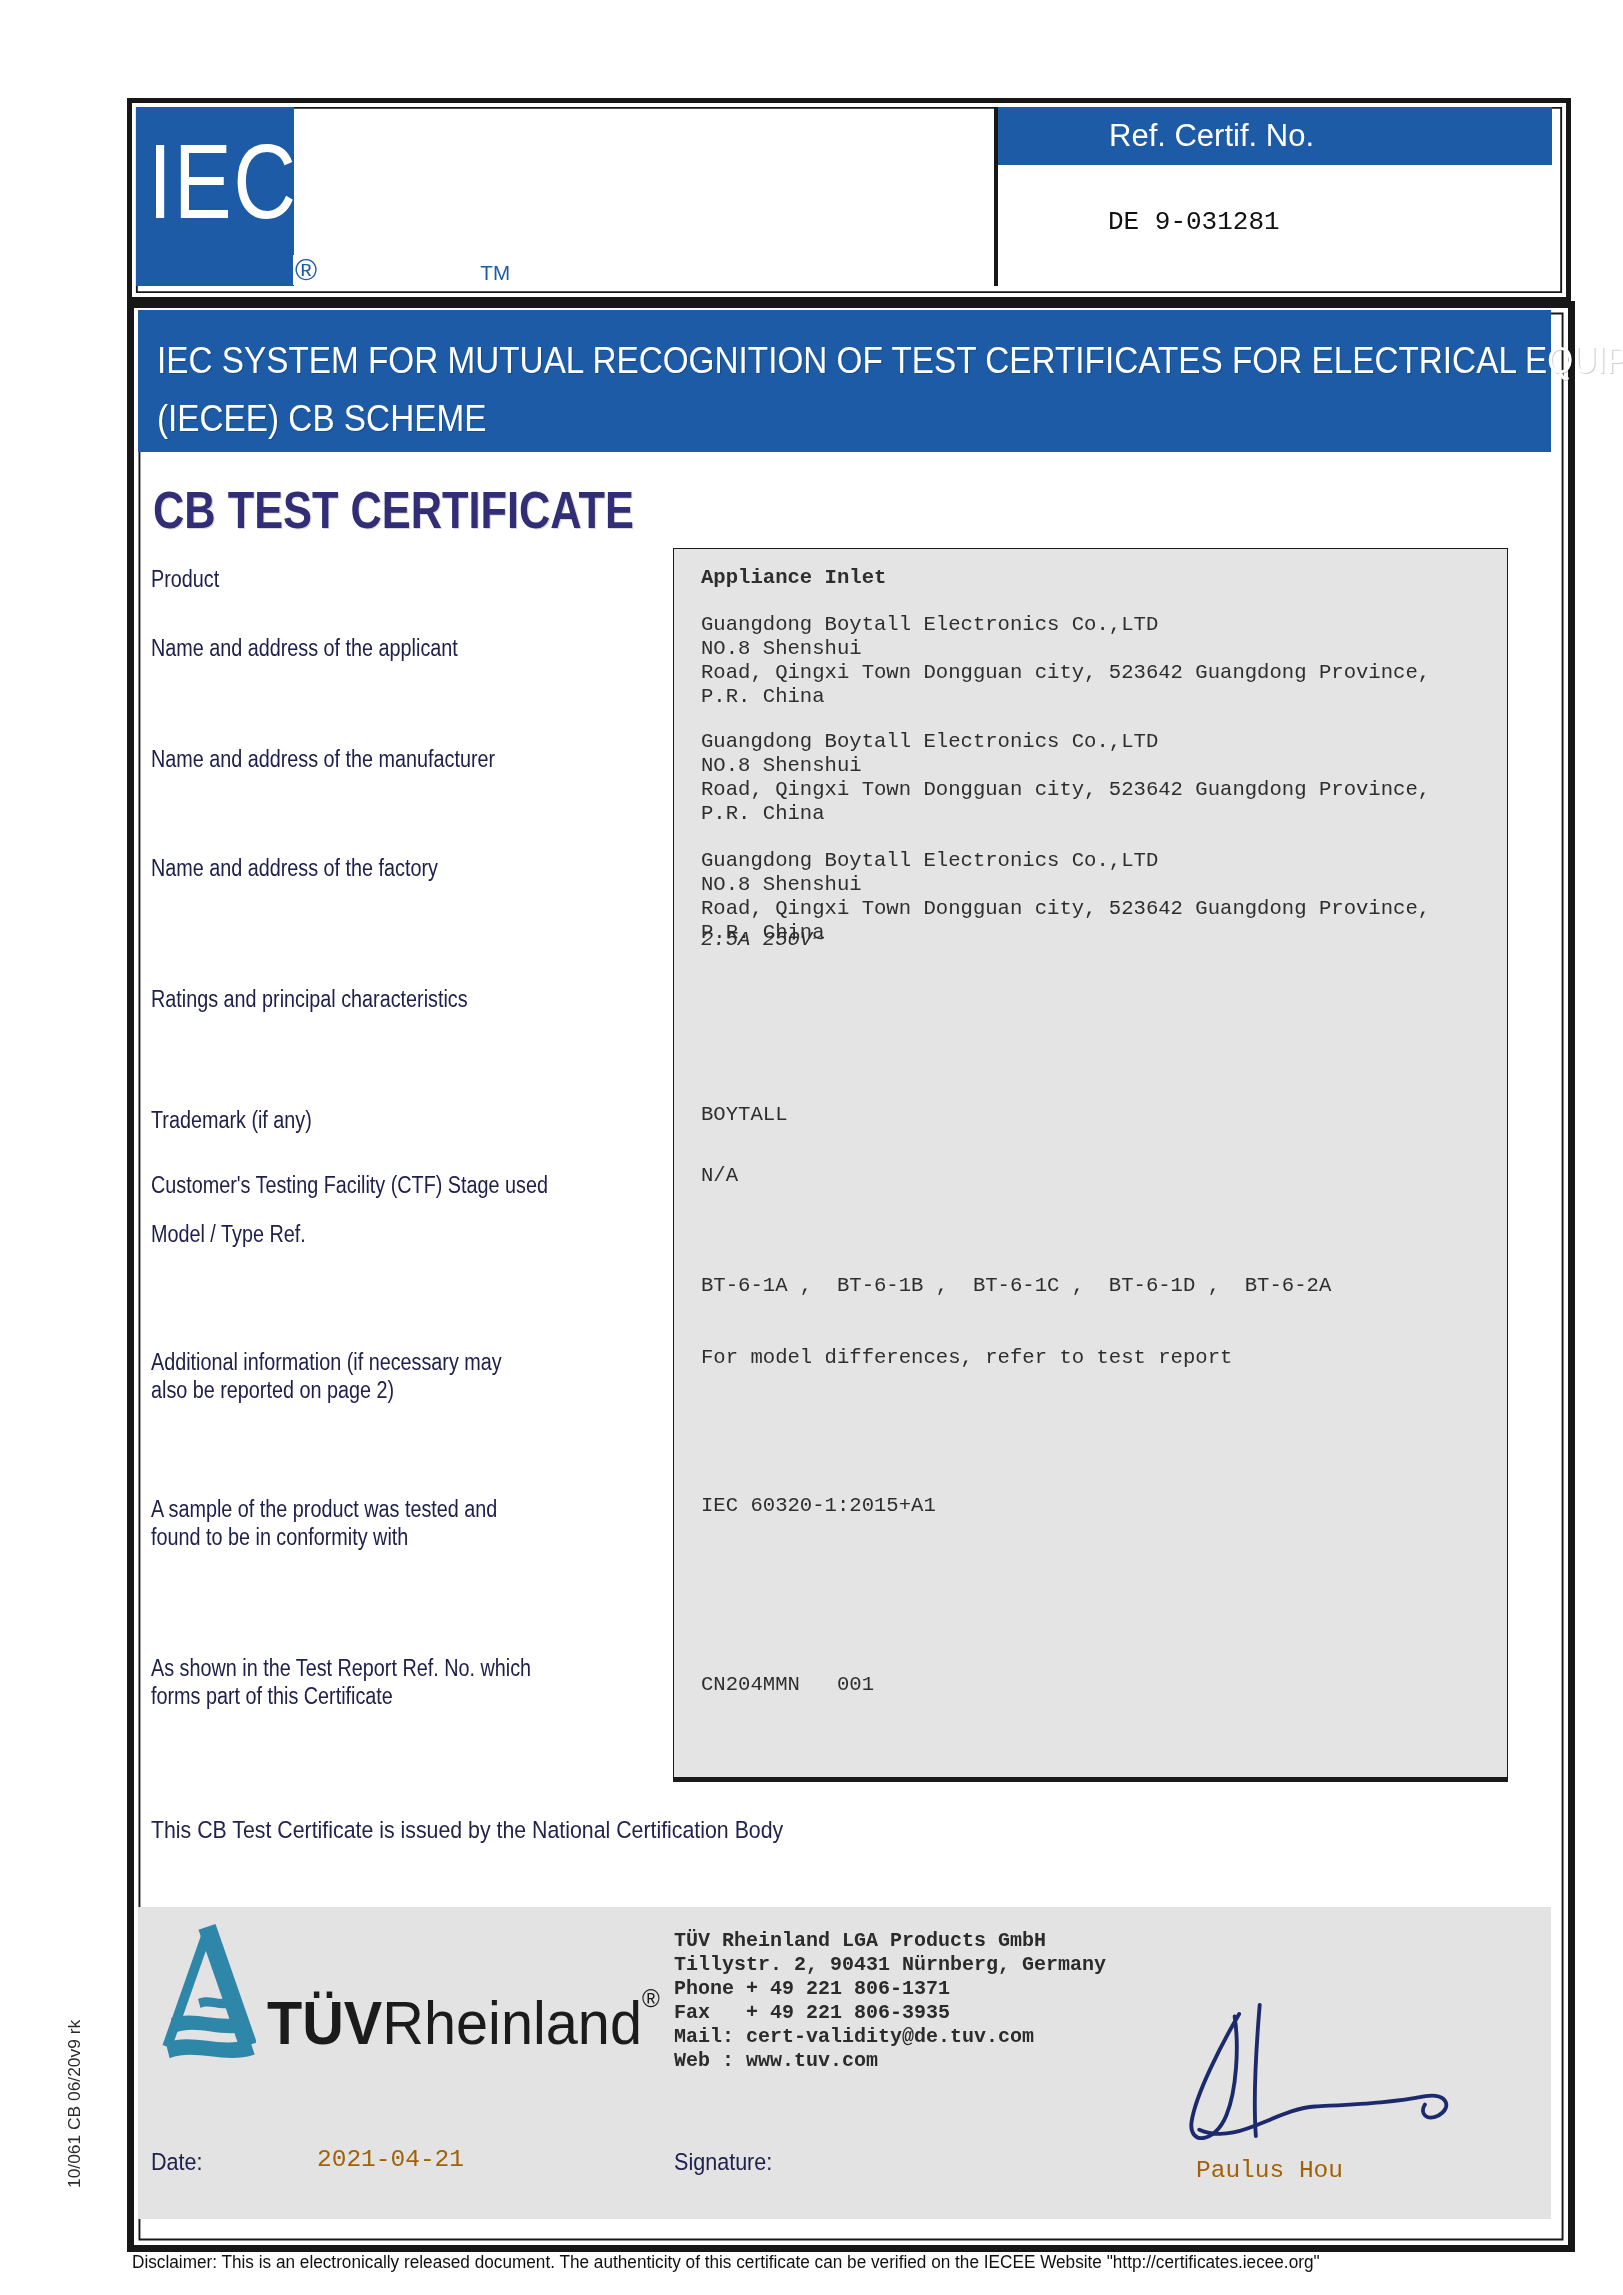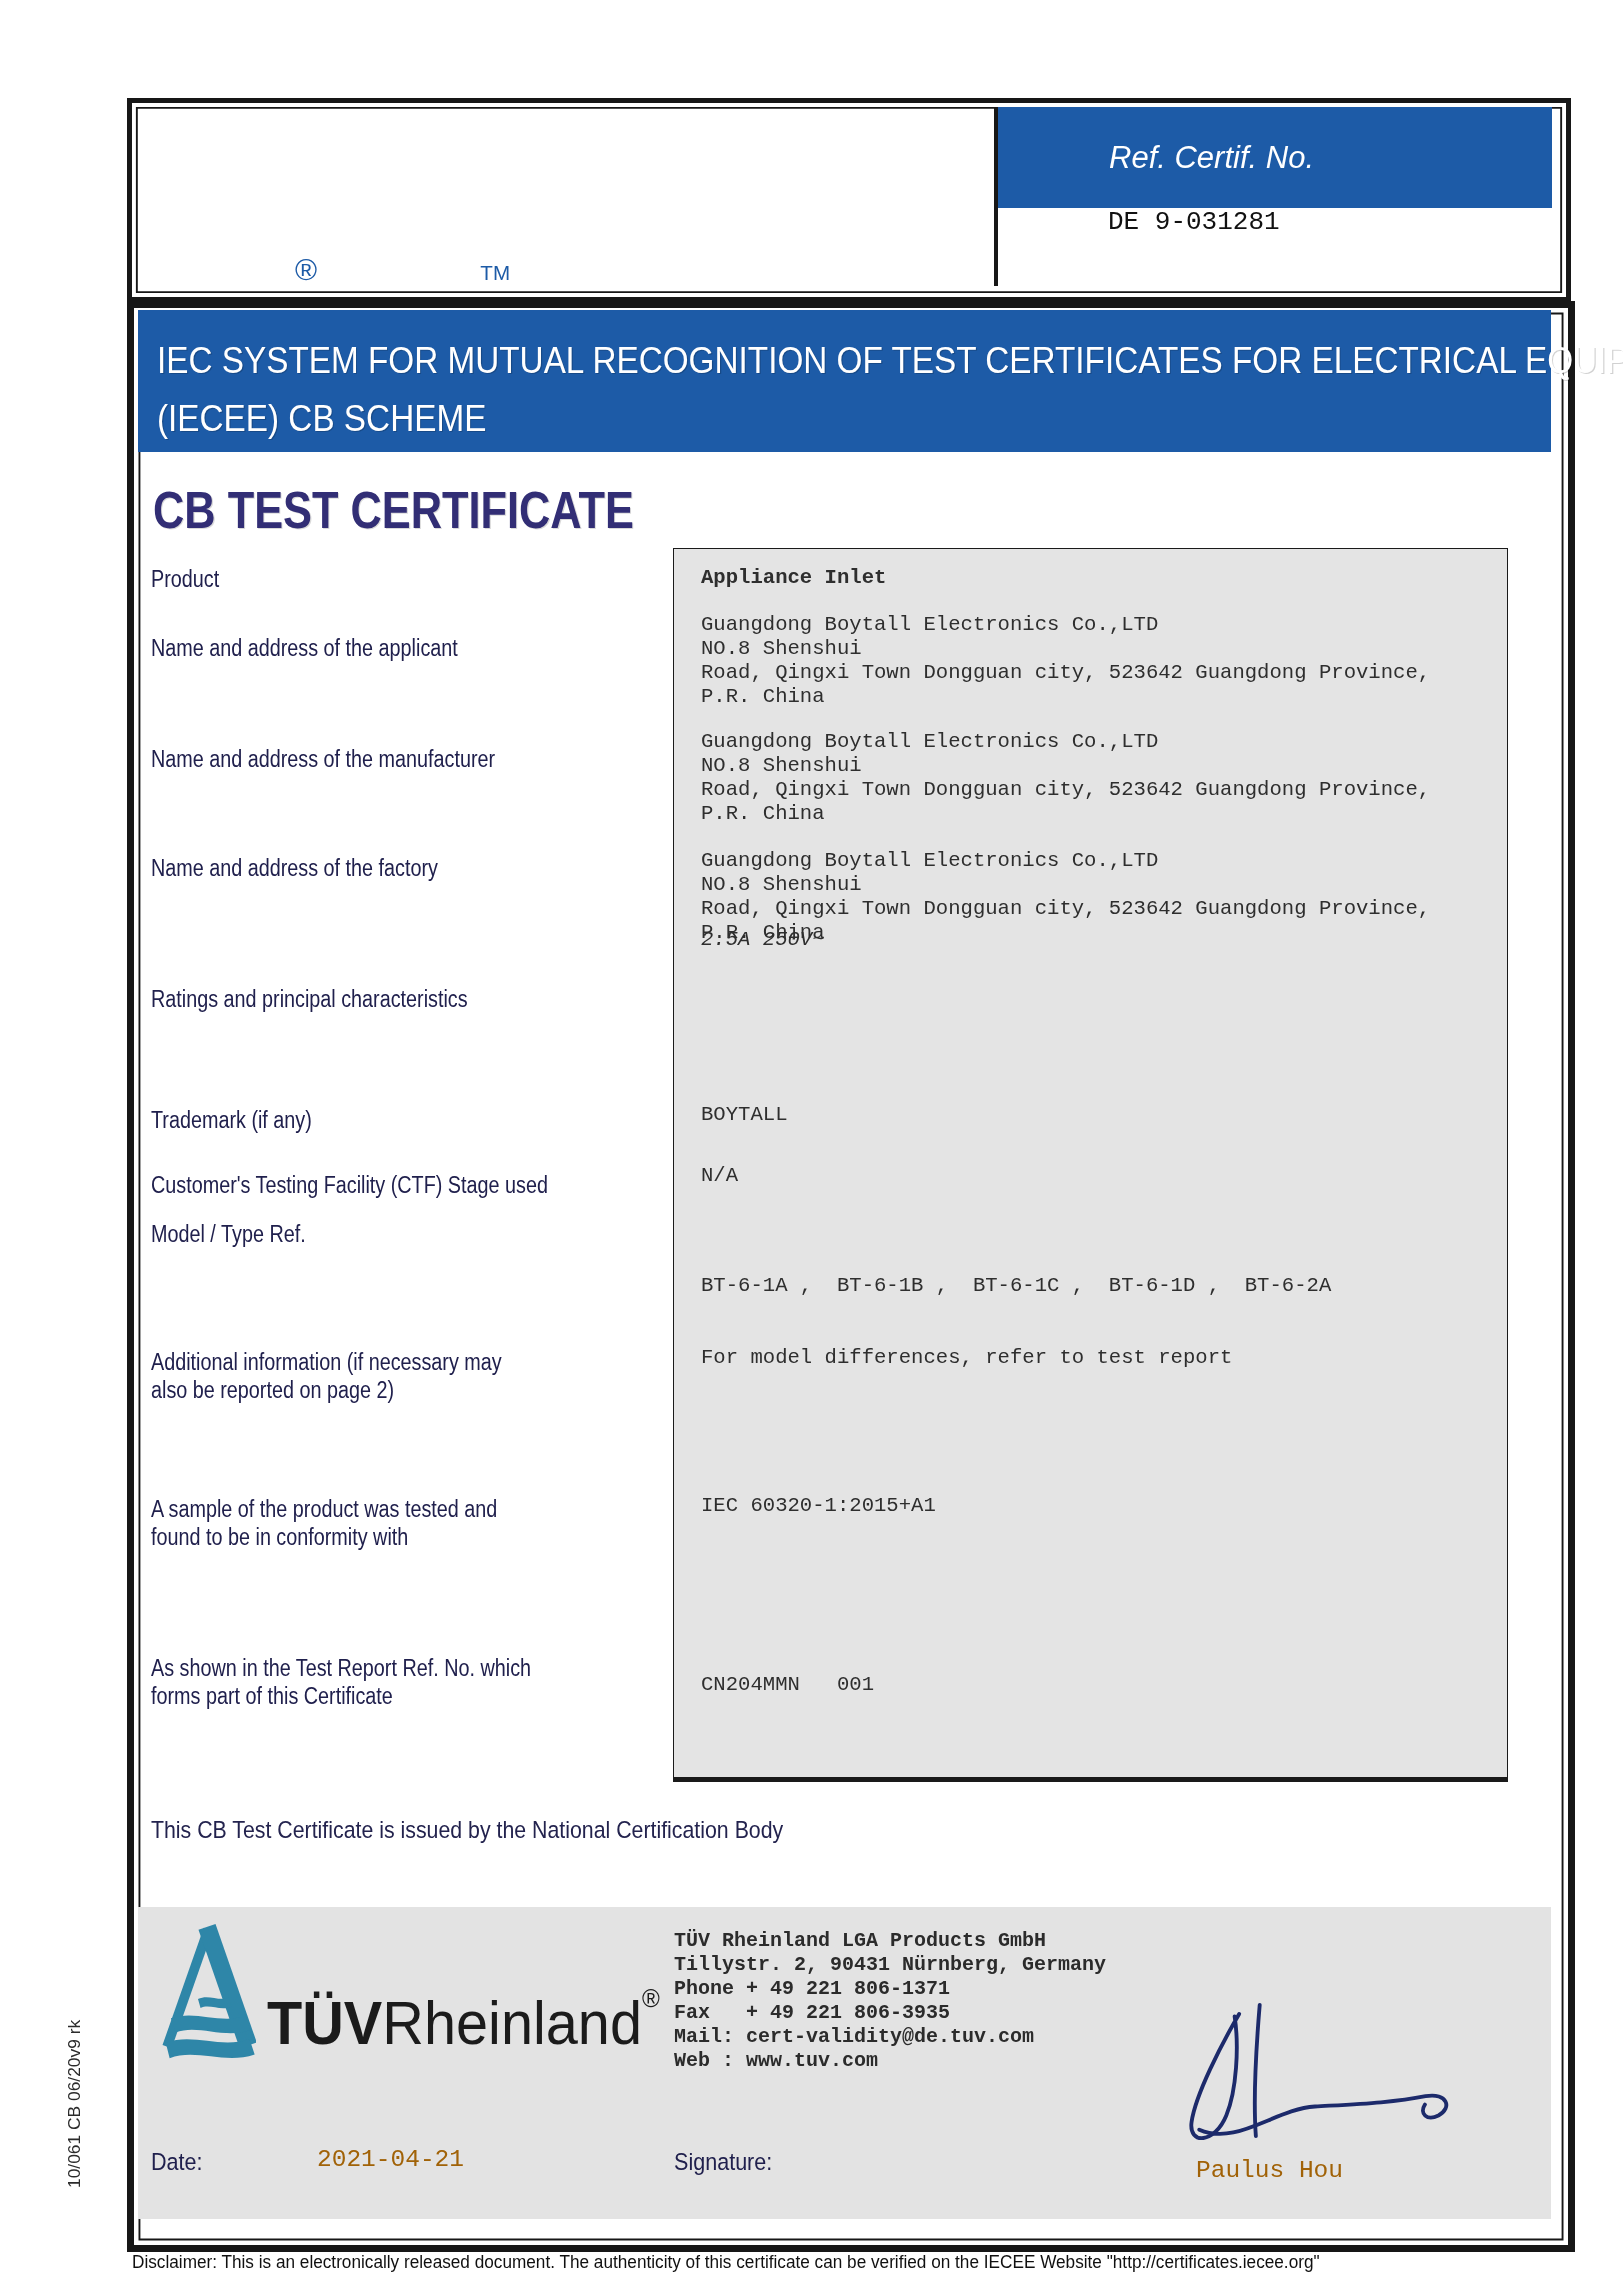--- a/index.html
+++ b/index.html
@@ -54,26 +54,33 @@
   .disclaimer{position:absolute;left:132px;font-size:18.7px;color:#101010;
               transform:scaleX(0.92);transform-origin:0 0;white-space:nowrap;}
 </style>
 </head>
 <body>
 
 <div class="page">
 
   <div class="frame" style="left:127px;top:98px;width:1434px;height:194px;"></div>
 
+  <div class="logo-box" style="left:136px;top:107px;width:158px;height:179px;">
+    <span class="iec-text" style="left:11.6px;top:20.6px;">IEC</span>
+    <div class="stripe" style="left:14px;top:227px;width:126px;"></div>
+    <div class="stripe" style="left:14px;top:241px;width:126px;"></div>
+    <div class="stripe" style="left:14px;top:256px;width:126px;"></div>
+    <div class="dot" style="left:130px;top:232px;"></div>
+  </div>
   <span class="rsym" style="left:293px;top:255px;">®</span>
 
   <span class="tmsym" style="left:479px;top:263px;">TM</span>
 
   <div class="divider" style="left:994px;top:107px;width:3.9px;height:179px;"></div>
-  <div class="refbar" style="left:998px;top:107px;width:554px;height:101px;font-style:italic;">
+  <div class="refbar" style="left:998px;top:107px;width:554px;height:58px;">
     <span>Ref. Certif. No.</span>
   </div>
   <div class="refval" style="left:1108px;top:207px;">DE  9-031281</div>
 
   <div class="frame main" style="left:127px;top:301px;width:1434px;height:1937px;"></div>
 
   <div class="banner" style="left:138px;top:310px;width:1413px;height:142px;">
     <div style="top:30px;">IEC SYSTEM FOR MUTUAL RECOGNITION OF TEST CERTIFICATES FOR ELECTRICAL EQUIPMENT</div>
     <div style="top:88px;">(IECEE) CB SCHEME</div>
   </div>

